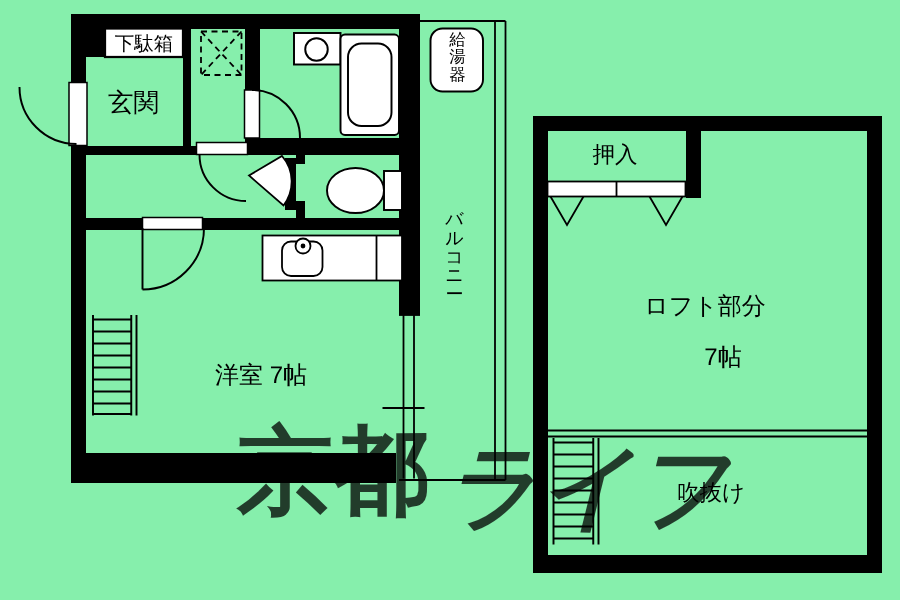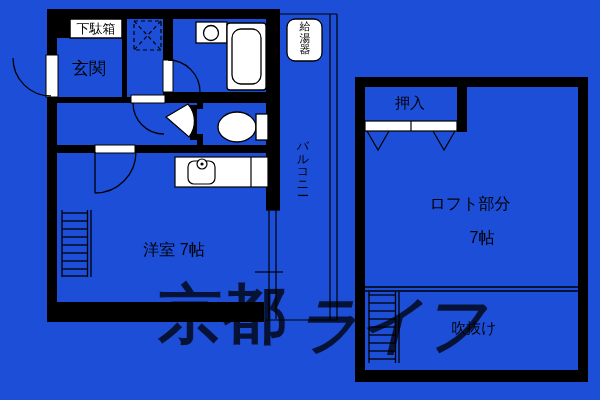--- a/index.html
+++ b/index.html
@@ -1,16 +1,16 @@
 <!DOCTYPE html>
 <html><head>
 <meta charset="utf-8">
 <style>
   html,body{margin:0;padding:0;background:#ffffff;}
-  .stage{position:relative;width:600px;height:400px;background:#1d4ed8;overflow:hidden;
+  .stage{position:relative;width:600px;height:400px;background:#86efac;overflow:hidden;
          font-family:"Liberation Sans","DejaVu Sans",sans-serif;}
   svg text{font-family:"Liberation Sans","DejaVu Sans",sans-serif;fill:#000;}
   .lbl{font-weight:normal;}
   .wm{font-weight:bold;}
 </style>
 </head>
 <body>
 
 <div class="stage">
 <svg width="600" height="400" viewBox="0 0 600 400">

